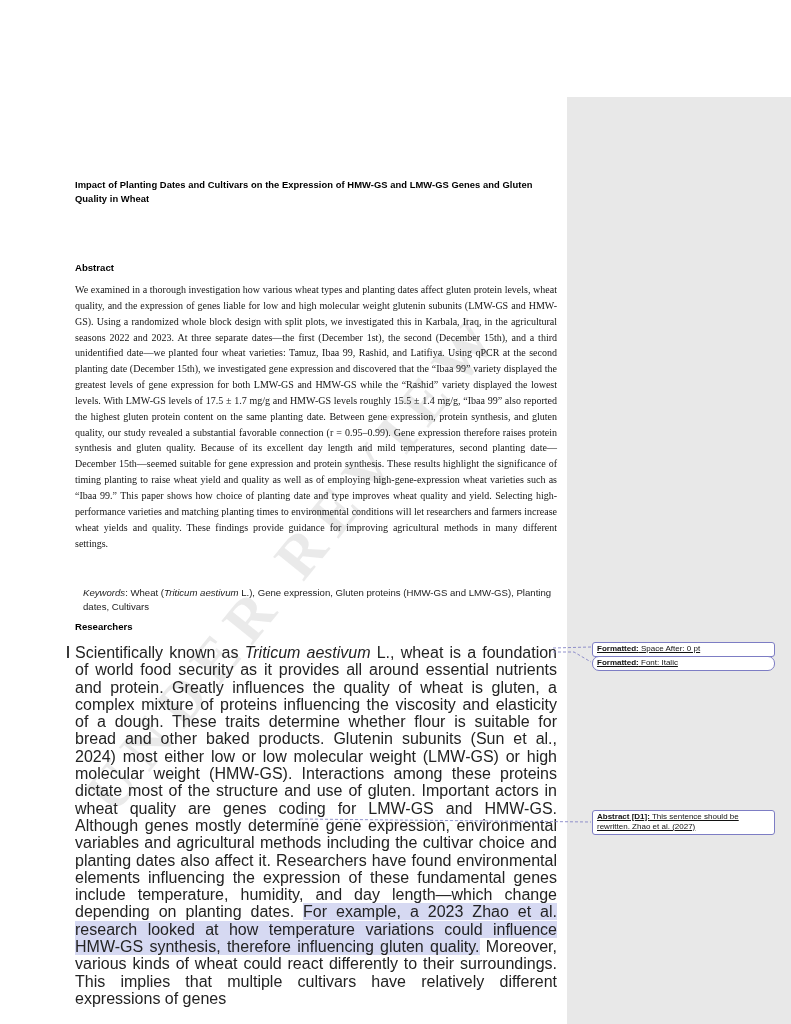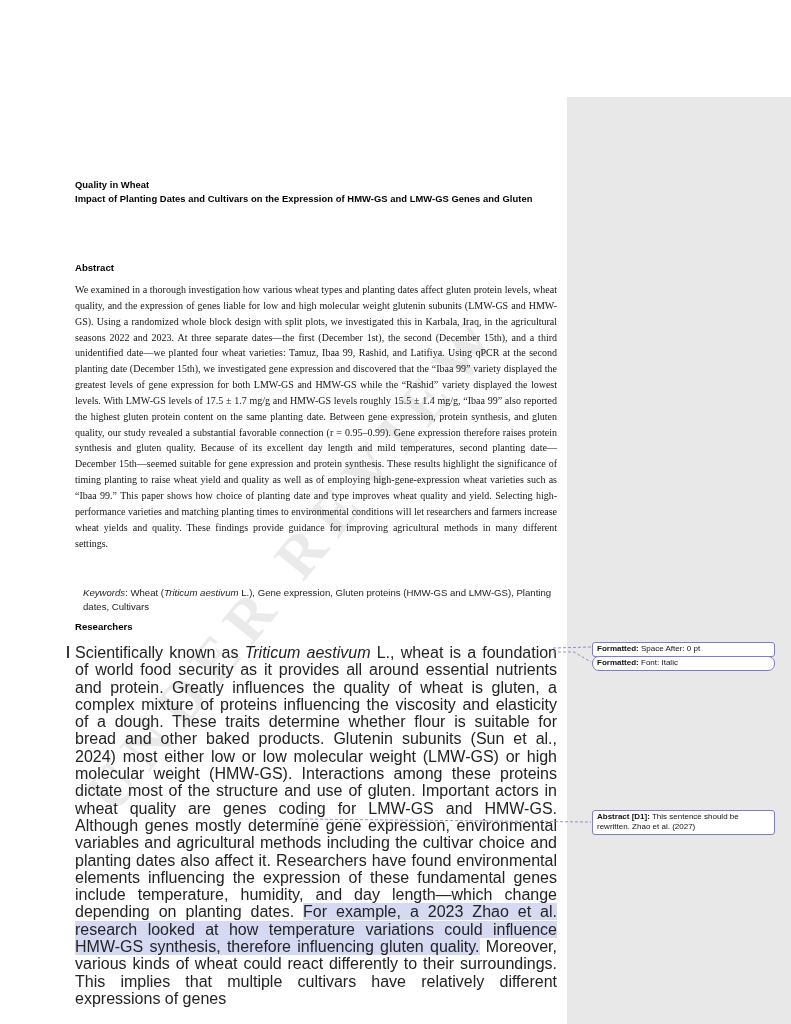--- a/index.html
+++ b/index.html
@@ -47,39 +47,39 @@
     background:#3a3a3a; z-index:1;
   }
   .connectors {
     position:absolute; left:0; top:0; width:791px; height:1024px;
     z-index:2; pointer-events:none;
   }
   .connectors path { stroke:#8585c6; stroke-width:0.9; fill:none; stroke-dasharray:3 2; }
   .note {
     position:absolute; left:592px; width:183px; background:#ffffff;
     border:1px solid var(--note-border,#7d7dc4); border-radius:3px;
-    padding:1px 4px 2px; font-size:8px; line-height:9.8px; color:#111; z-index:3;
+    padding:1px 4px 2px; font-size:8px; line-height:9.8px; color:#111; z-index:3;text-decoration:underline;
   }
   .note b { font-weight:700; }
   .note-1 { top:642px; }
   .note-2 { top:656px;border-radius:7px; }
   .note-3 { top:810px; }
 </style>
 </head>
 <body>
 
 <div class="page">
 
   <div class="markup-pane"></div>
 
   <div class="watermark">UNDER REVIEW</div>
 
   <div class="doc-title">
+    <div class="tline">Impact of Planting Dates and Cultivars on the Expression of HMW-GS and LMW-GS Genes and Gluten</div>
     <div class="tline">Quality in Wheat</div>
-    <div class="tline">Impact of Planting Dates and Cultivars on the Expression of HMW-GS and LMW-GS Genes and Gluten</div>
   </div>
 
   <h2 class="sec abstract-heading">Abstract</h2>
 
   <p class="abstract-body">We examined in a thorough investigation how various wheat types and planting dates affect gluten protein levels, wheat quality, and the expression of genes liable for low and high molecular weight glutenin subunits (LMW-GS and HMW-GS). Using a randomized whole block design with split plots, we investigated this in Karbala, Iraq, in the agricultural seasons 2022 and 2023. At three separate dates—the first (December 1st), the second (December 15th), and a third unidentified date—we planted four wheat varieties: Tamuz, Ibaa 99, Rashid, and Latifiya. Using qPCR at the second planting date (December 15th), we investigated gene expression and discovered that the “Ibaa 99” variety displayed the greatest levels of gene expression for both LMW-GS and HMW-GS while the “Rashid” variety displayed the lowest levels. With LMW-GS levels of 17.5 ± 1.7 mg/g and HMW-GS levels roughly 15.5 ± 1.4 mg/g, “Ibaa 99” also reported the highest gluten protein content on the same planting date. Between gene expression, protein synthesis, and gluten quality, our study revealed a substantial favorable connection (r = 0.95–0.99). Gene expression therefore raises protein synthesis and gluten quality. Because of its excellent day length and mild temperatures, second planting date—December 15th—seemed suitable for gene expression and protein synthesis. These results highlight the significance of timing planting to raise wheat yield and quality as well as of employing high-gene-expression wheat varieties such as “Ibaa 99.” This paper shows how choice of planting date and type improves wheat quality and yield. Selecting high-performance varieties and matching planting times to environmental conditions will let researchers and farmers increase wheat yields and quality. These findings provide guidance for improving agricultural methods in many different settings.</p>
 
   <p class="keywords"><i>Keywords</i><span>: Wheat (</span><i>Triticum aestivum</i><span> L.), Gene expression, Gluten proteins (HMW-GS and LMW-GS), Planting dates, Cultivars</span></p>
 
   <h2 class="sec intro-heading">Researchers</h2>
 

